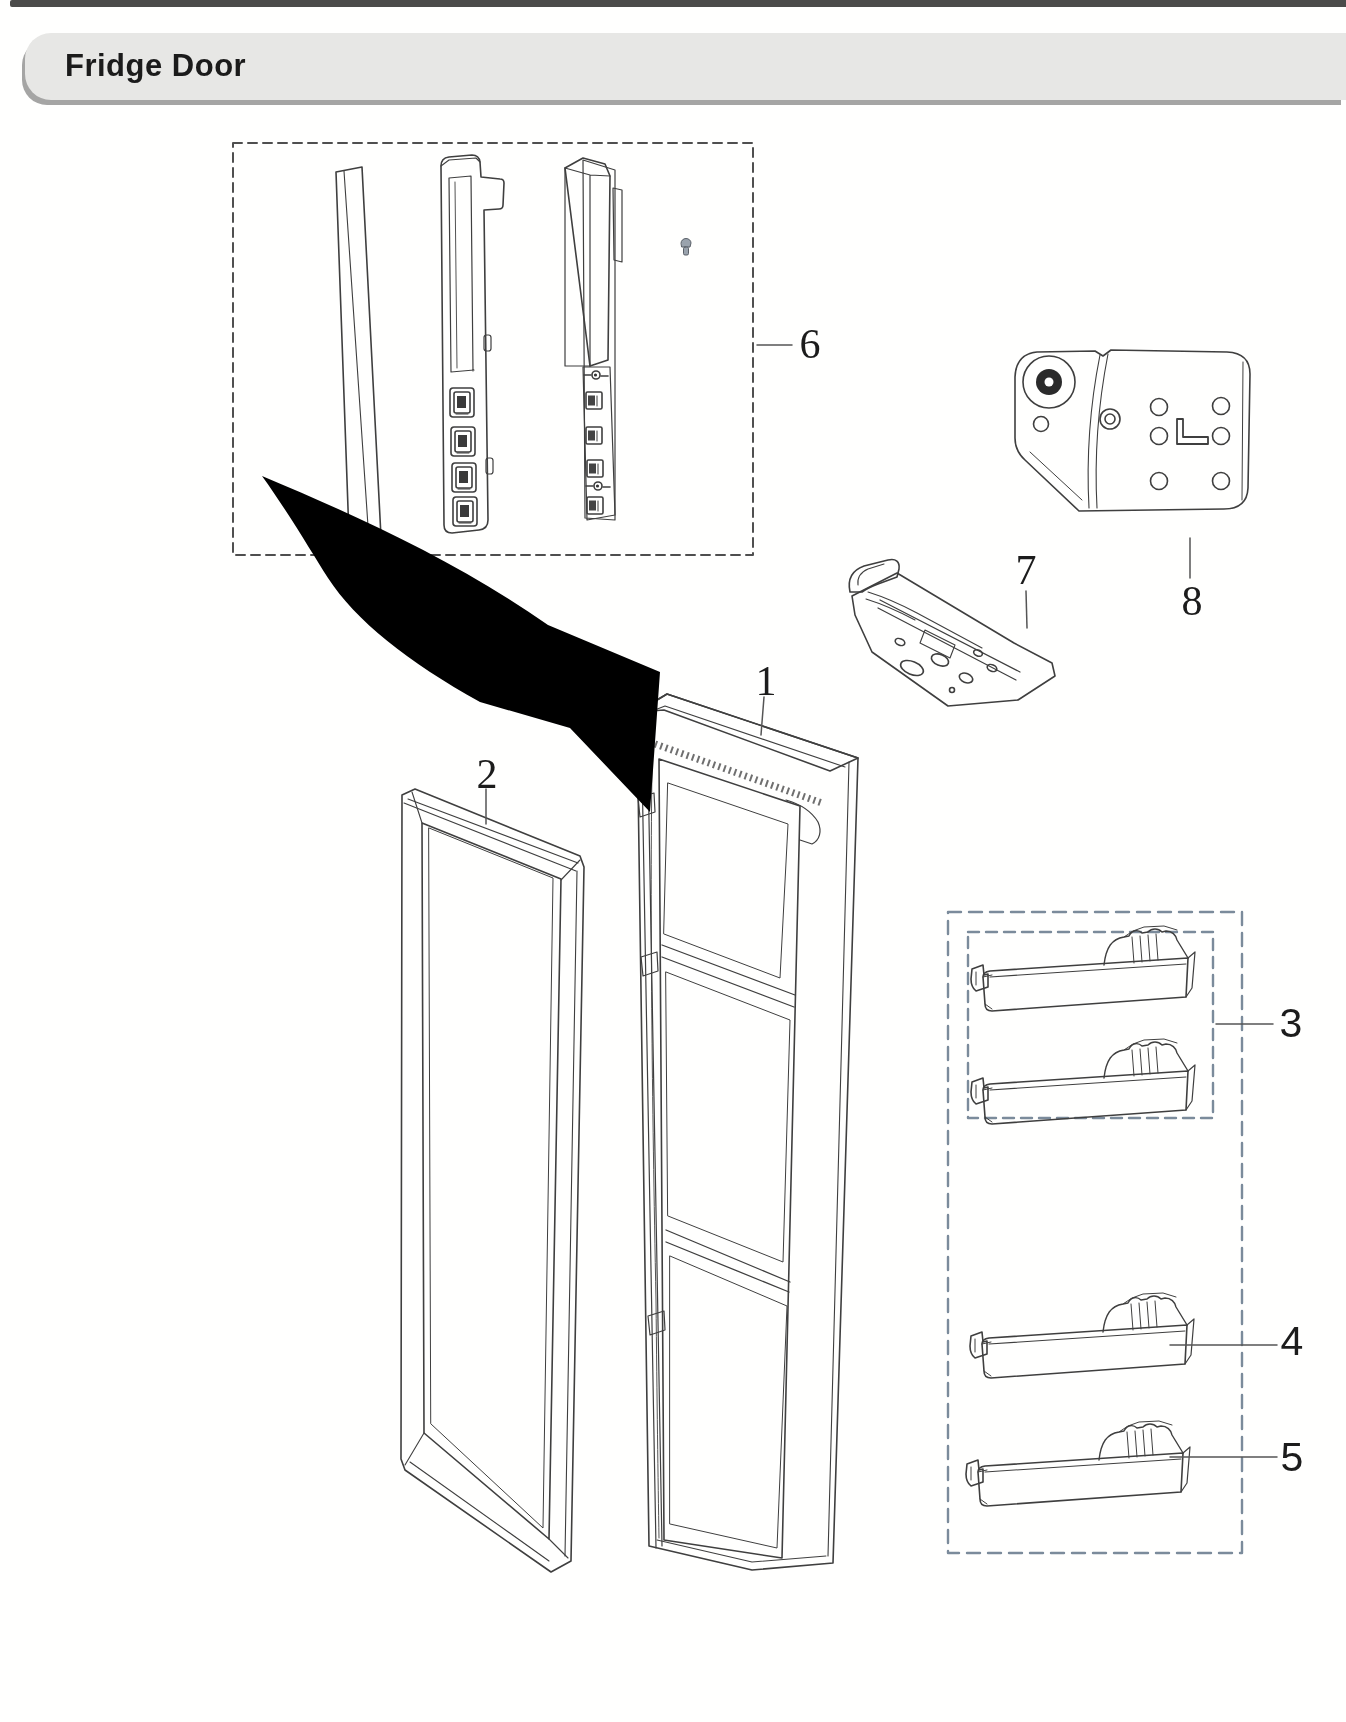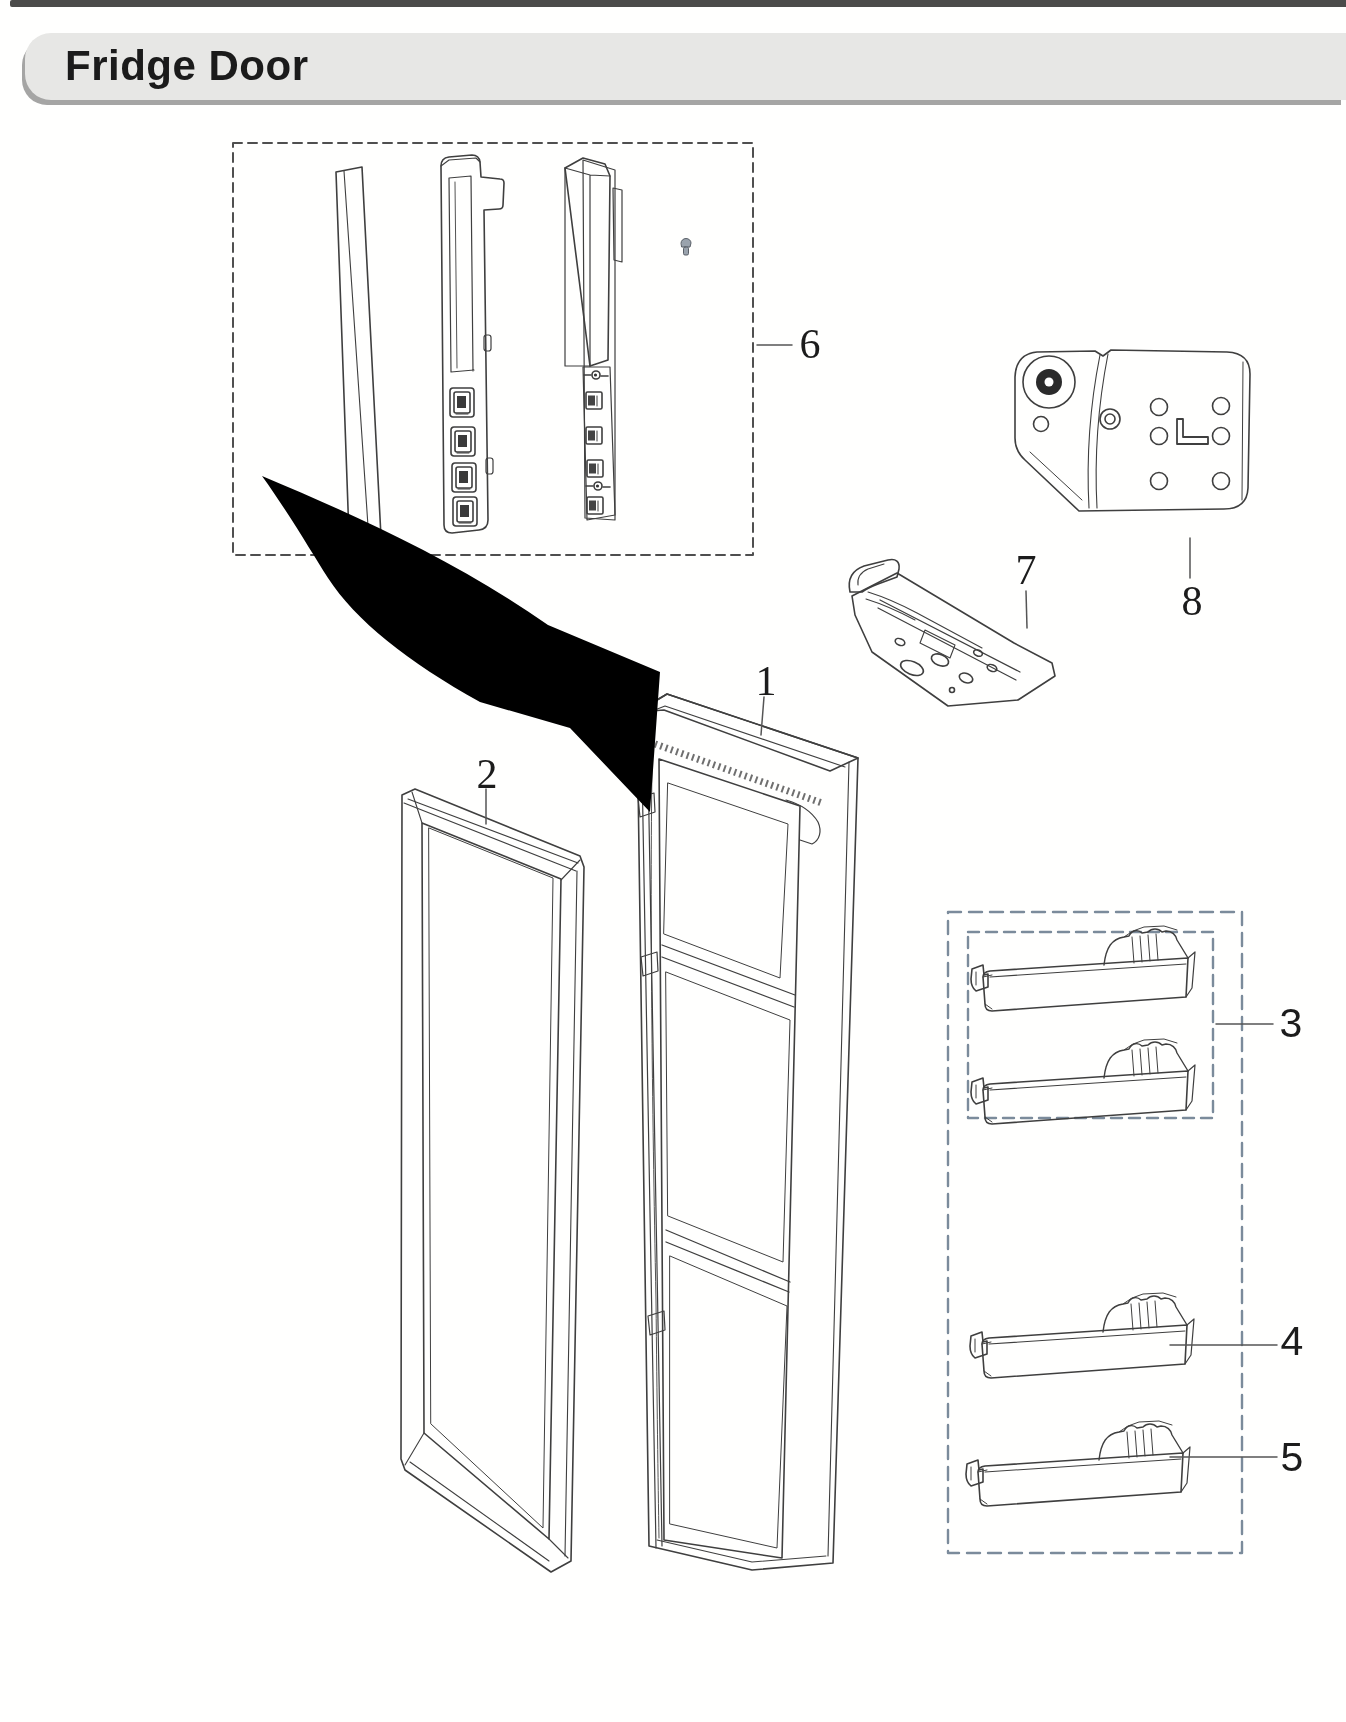--- a/index.html
+++ b/index.html
@@ -1,21 +1,21 @@
 <!DOCTYPE html>
 <html><head>
 <meta charset="utf-8">
 <style>
   html,body{margin:0;padding:0;background:#ffffff;}
   .page{position:relative;width:1346px;height:1722px;background:#fffffe;overflow:hidden;
         font-family:"Liberation Sans",sans-serif;}
   .topbar{position:absolute;left:10px;top:0;right:0;height:7px;background:#4b4b4a;border-radius:2px 0 0 2px;}
   .header{position:absolute;left:25px;top:33px;right:0;height:67px;background:#e7e7e5;
           border-radius:26px 0 0 26px;box-shadow:-4px 6px 0 -1px #a5a5a4;}
-  .header h1{margin:0;padding:16px 0 0 40px;font-size:42px;line-height:34px;font-weight:700;
+  .header h1{margin:0;padding:16px 0 0 40px;font-size:31px;line-height:34px;font-weight:700;
              color:#1b1b1b;letter-spacing:.5px;font-family:"Liberation Sans",sans-serif;}
   .stage{position:absolute;left:0;top:0;width:1346px;height:1722px;}
   svg{position:absolute;left:0;top:0;}
   .callout{position:absolute;transform:translate(-50%,-50%);color:#1c1c1c;}
   .serif{font:400 42px/1 "Liberation Serif",serif;}
   .sans{font:400 41px/1 "Liberation Sans",sans-serif;}
 </style>
 </head>
 <body>
 

